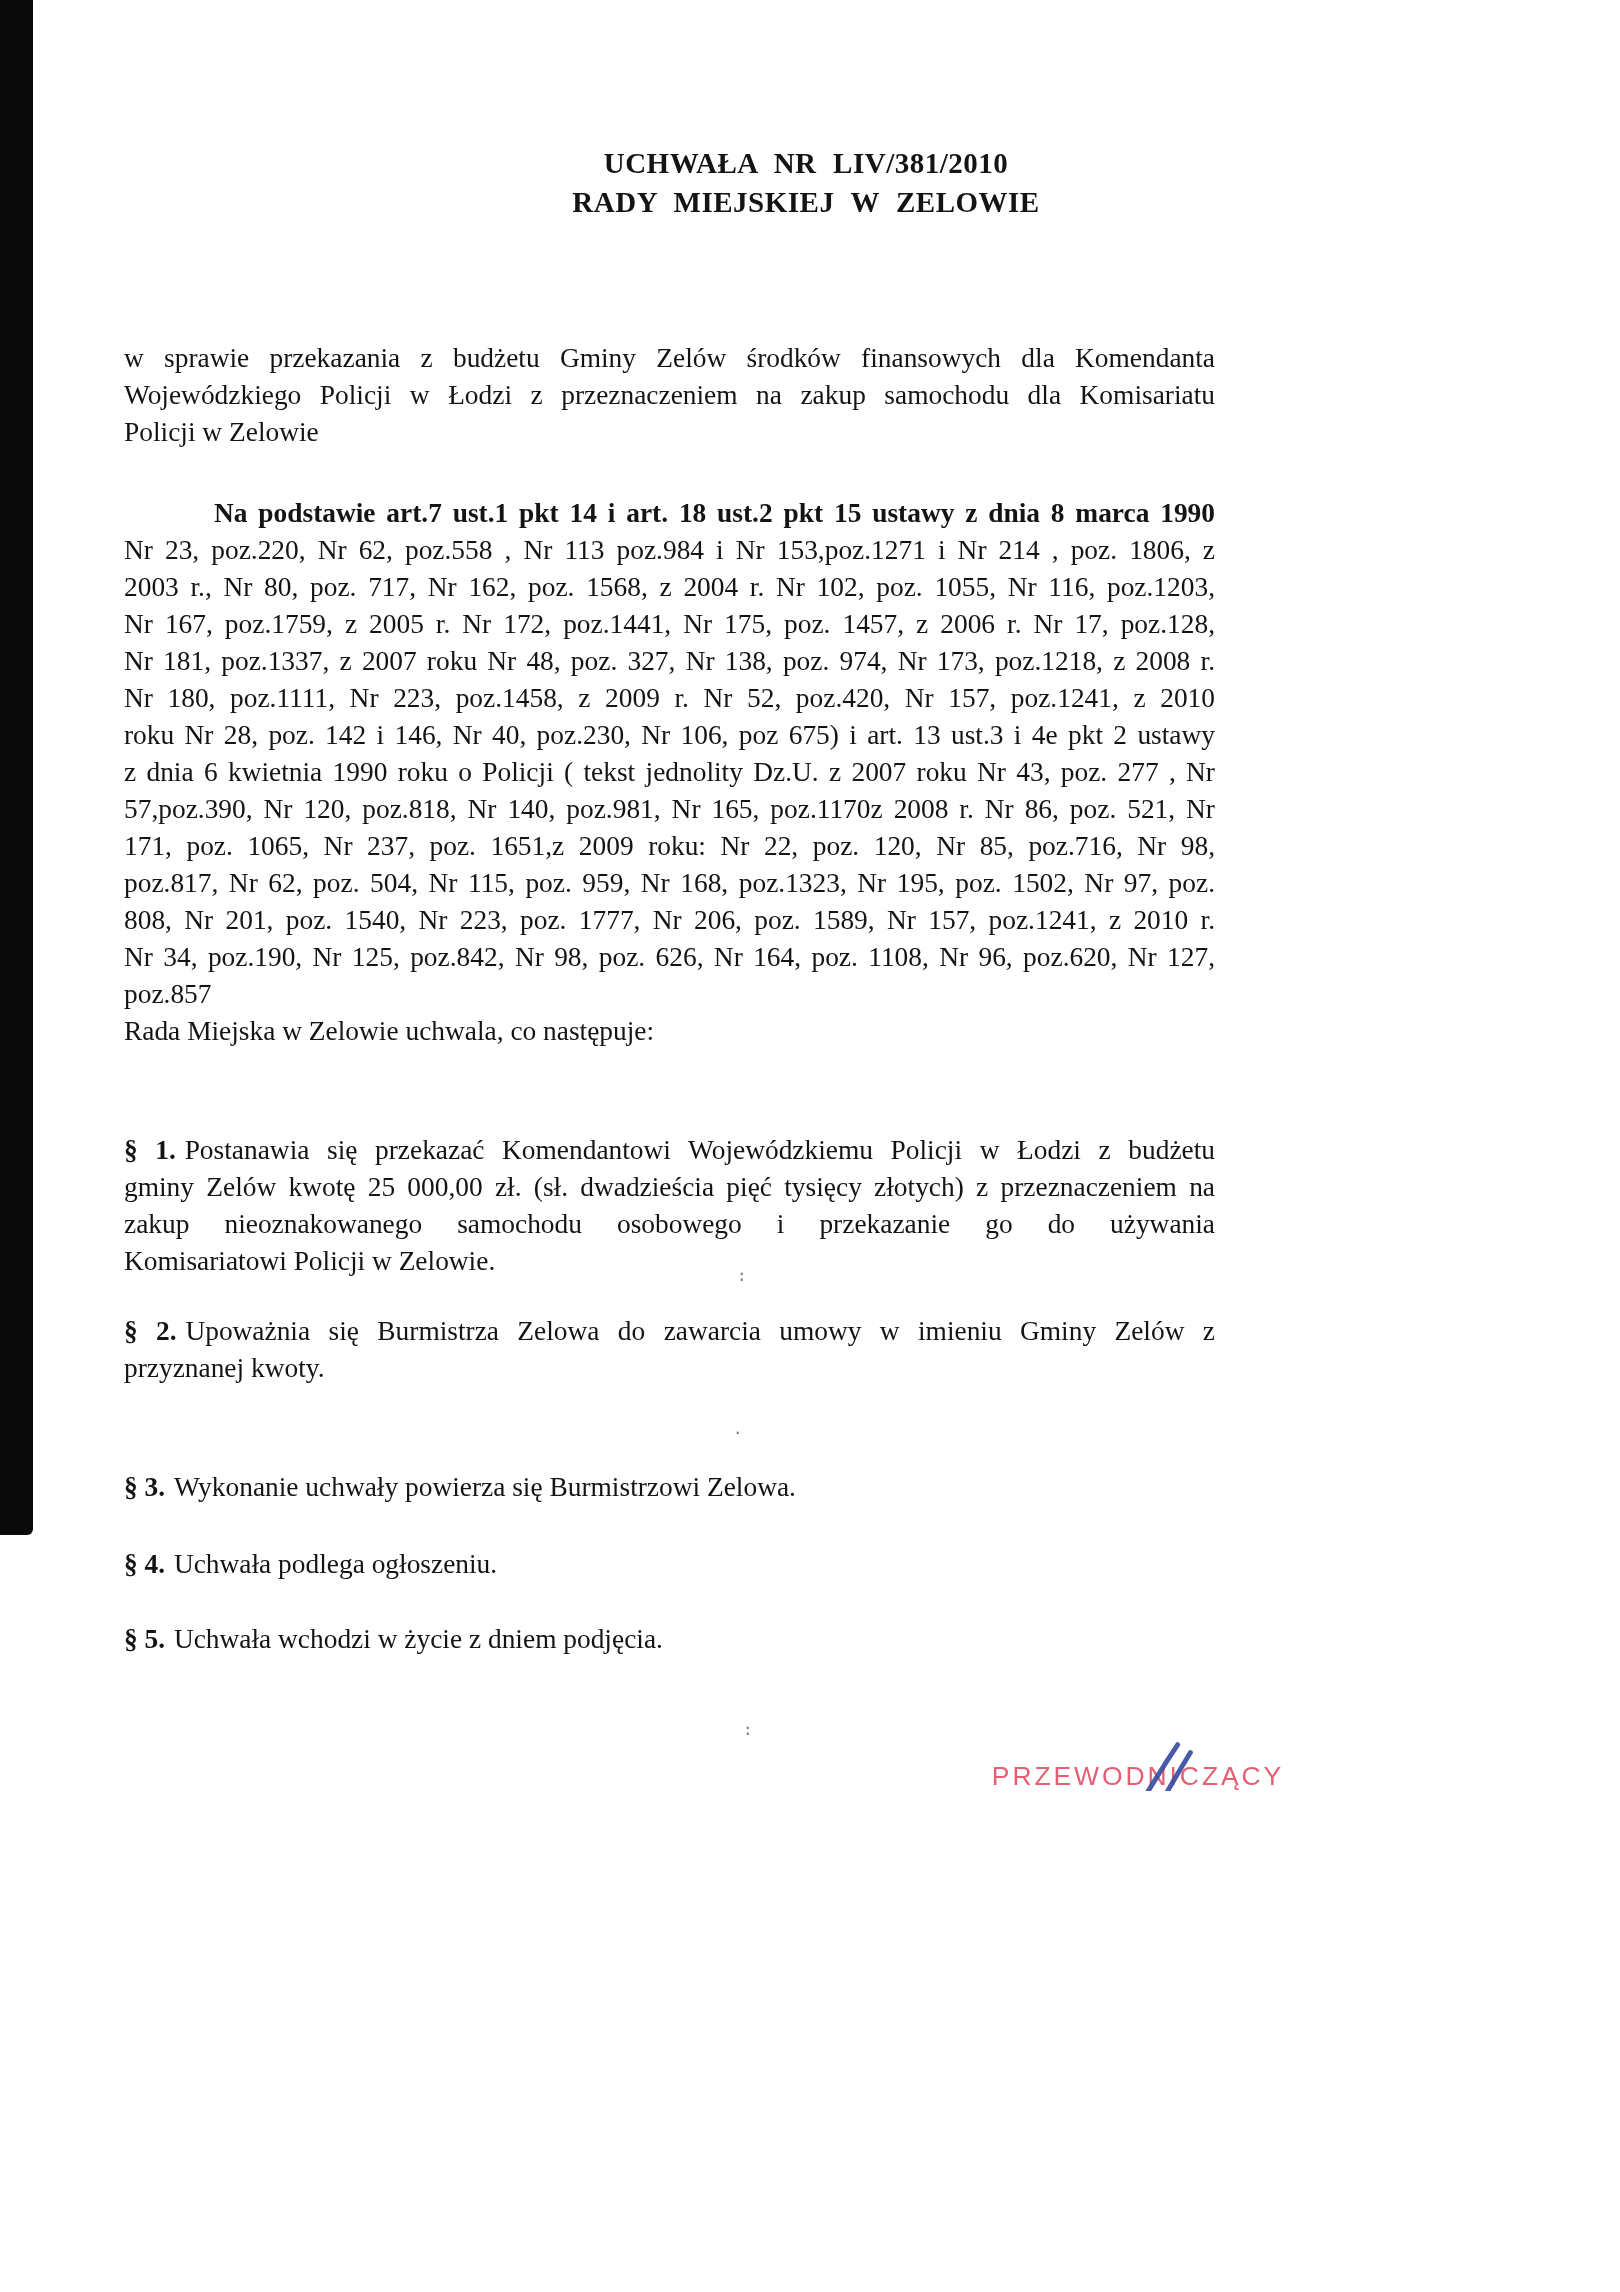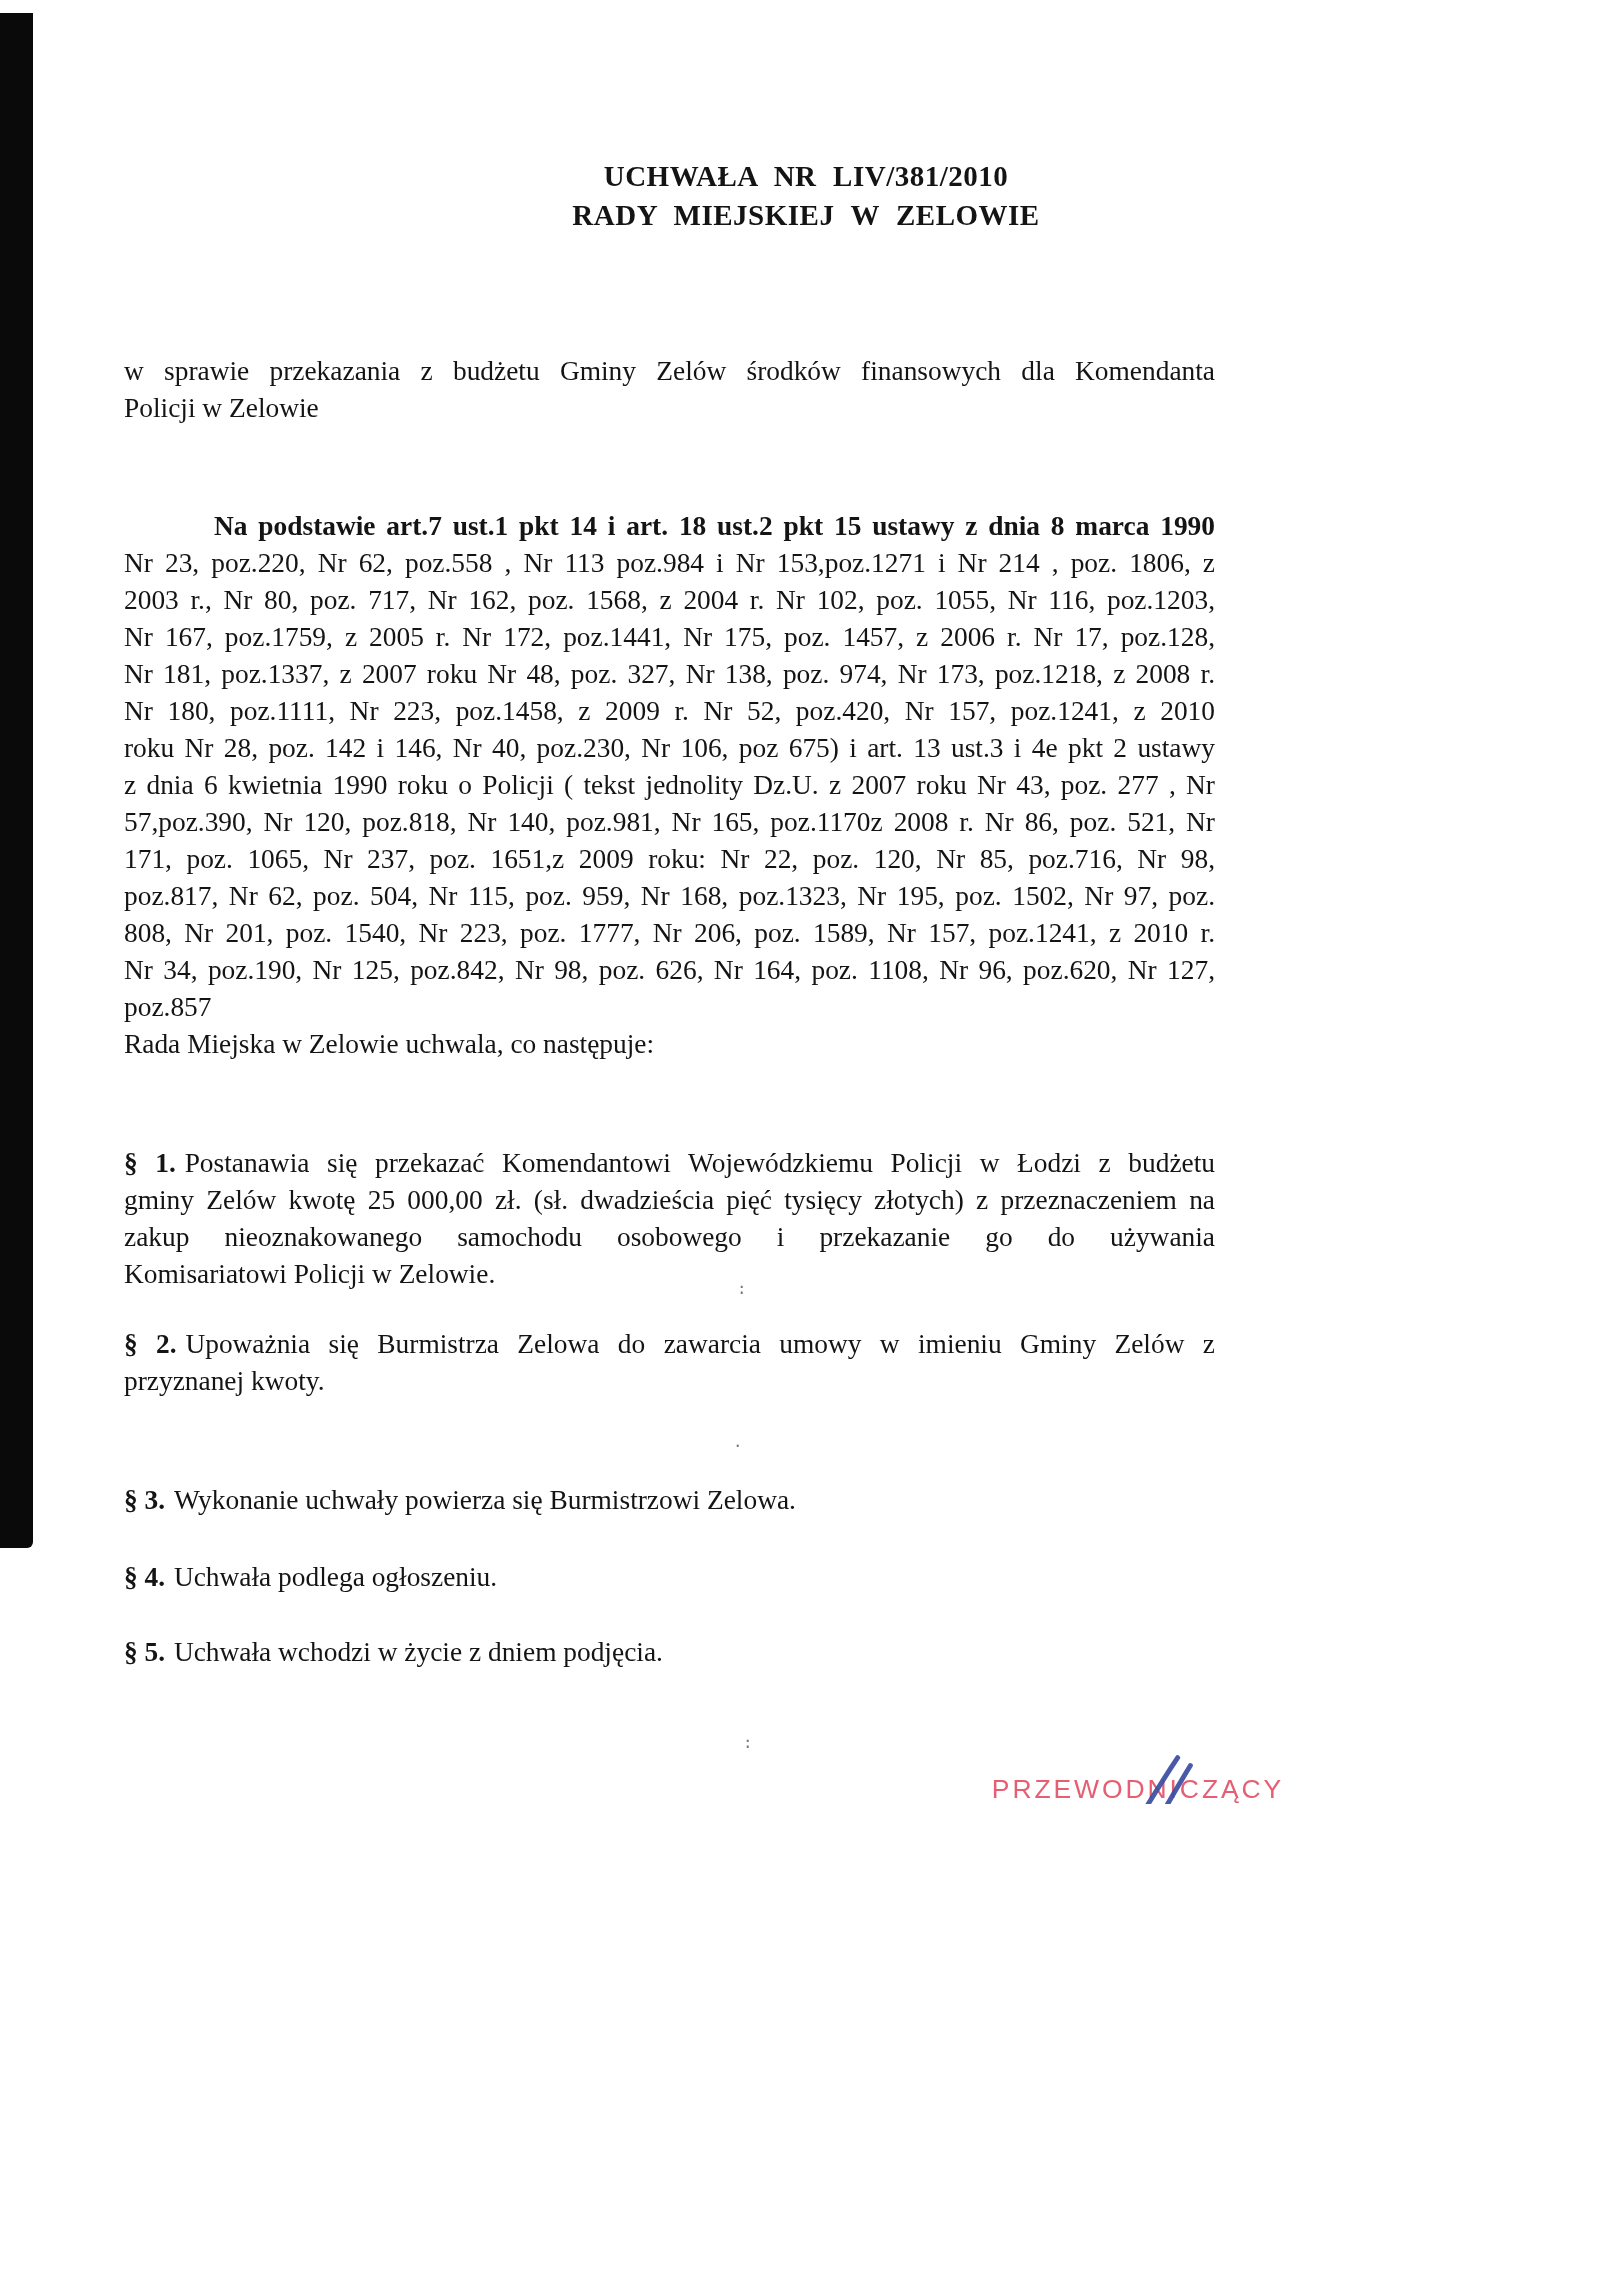--- a/index.html
+++ b/index.html
@@ -8,21 +8,20 @@
     --bar-black:#0a0a0a;
   }
   html,body{margin:0;padding:0;background:#ffffff;}
   .page{
     position:relative;
     width:1620px;height:1791px;
     background:#ffffff;
     overflow:hidden;
     font-family:"Liberation Serif", serif;
     color:#141414;
-    margin-top:13px;
   }
   
   .scan-bar{
     position:absolute;left:0;top:0;width:33px;height:1535px;
     background:var(--bar-black);
     border-bottom-right-radius:5.9px;
   }
   .title-block{
     position:absolute;top:144px;left:0;width:1612px;
     text-align:center;
@@ -69,20 +68,21 @@
 
   <div class="scan-bar"></div>
 
   <div class="title-block">
     <div>UCHWAŁA NR LIV/381/2010</div>
     <div>RADY MIEJSKIEJ W ZELOWIE</div>
   </div>
 
   <div class="col" style="top:340px">
     <div class="jl">w sprawie przekazania z budżetu Gminy Zelów środków finansowych dla Komendanta</div>
+    <div class="jl">Wojewódzkiego Policji w Łodzi z przeznaczeniem na zakup samochodu dla Komisariatu</div>
     <div class="ll">Policji w Zelowie</div>
   </div>
 
   <div class="col" style="top:495px">
     <div class="jl indent">Na podstawie art.7 ust.1 pkt 14 i art. 18 ust.2 pkt 15 ustawy z dnia 8 marca 1990</div>
     <div class="jl">Nr 23, poz.220, Nr 62, poz.558 , Nr 113 poz.984 i Nr 153,poz.1271 i Nr 214 , poz. 1806, z</div>
     <div class="jl">2003 r., Nr 80, poz. 717, Nr 162, poz. 1568, z 2004 r. Nr 102, poz. 1055, Nr 116, poz.1203,</div>
     <div class="jl">Nr 167, poz.1759, z 2005 r. Nr 172, poz.1441, Nr 175, poz. 1457, z 2006 r. Nr 17, poz.128,</div>
     <div class="jl">Nr 181, poz.1337, z 2007 roku Nr 48, poz. 327, Nr 138, poz. 974, Nr 173, poz.1218, z 2008 r.</div>
     <div class="jl">Nr 180, poz.1111, Nr 223, poz.1458, z 2009 r. Nr 52, poz.420, Nr 157, poz.1241, z 2010</div>

